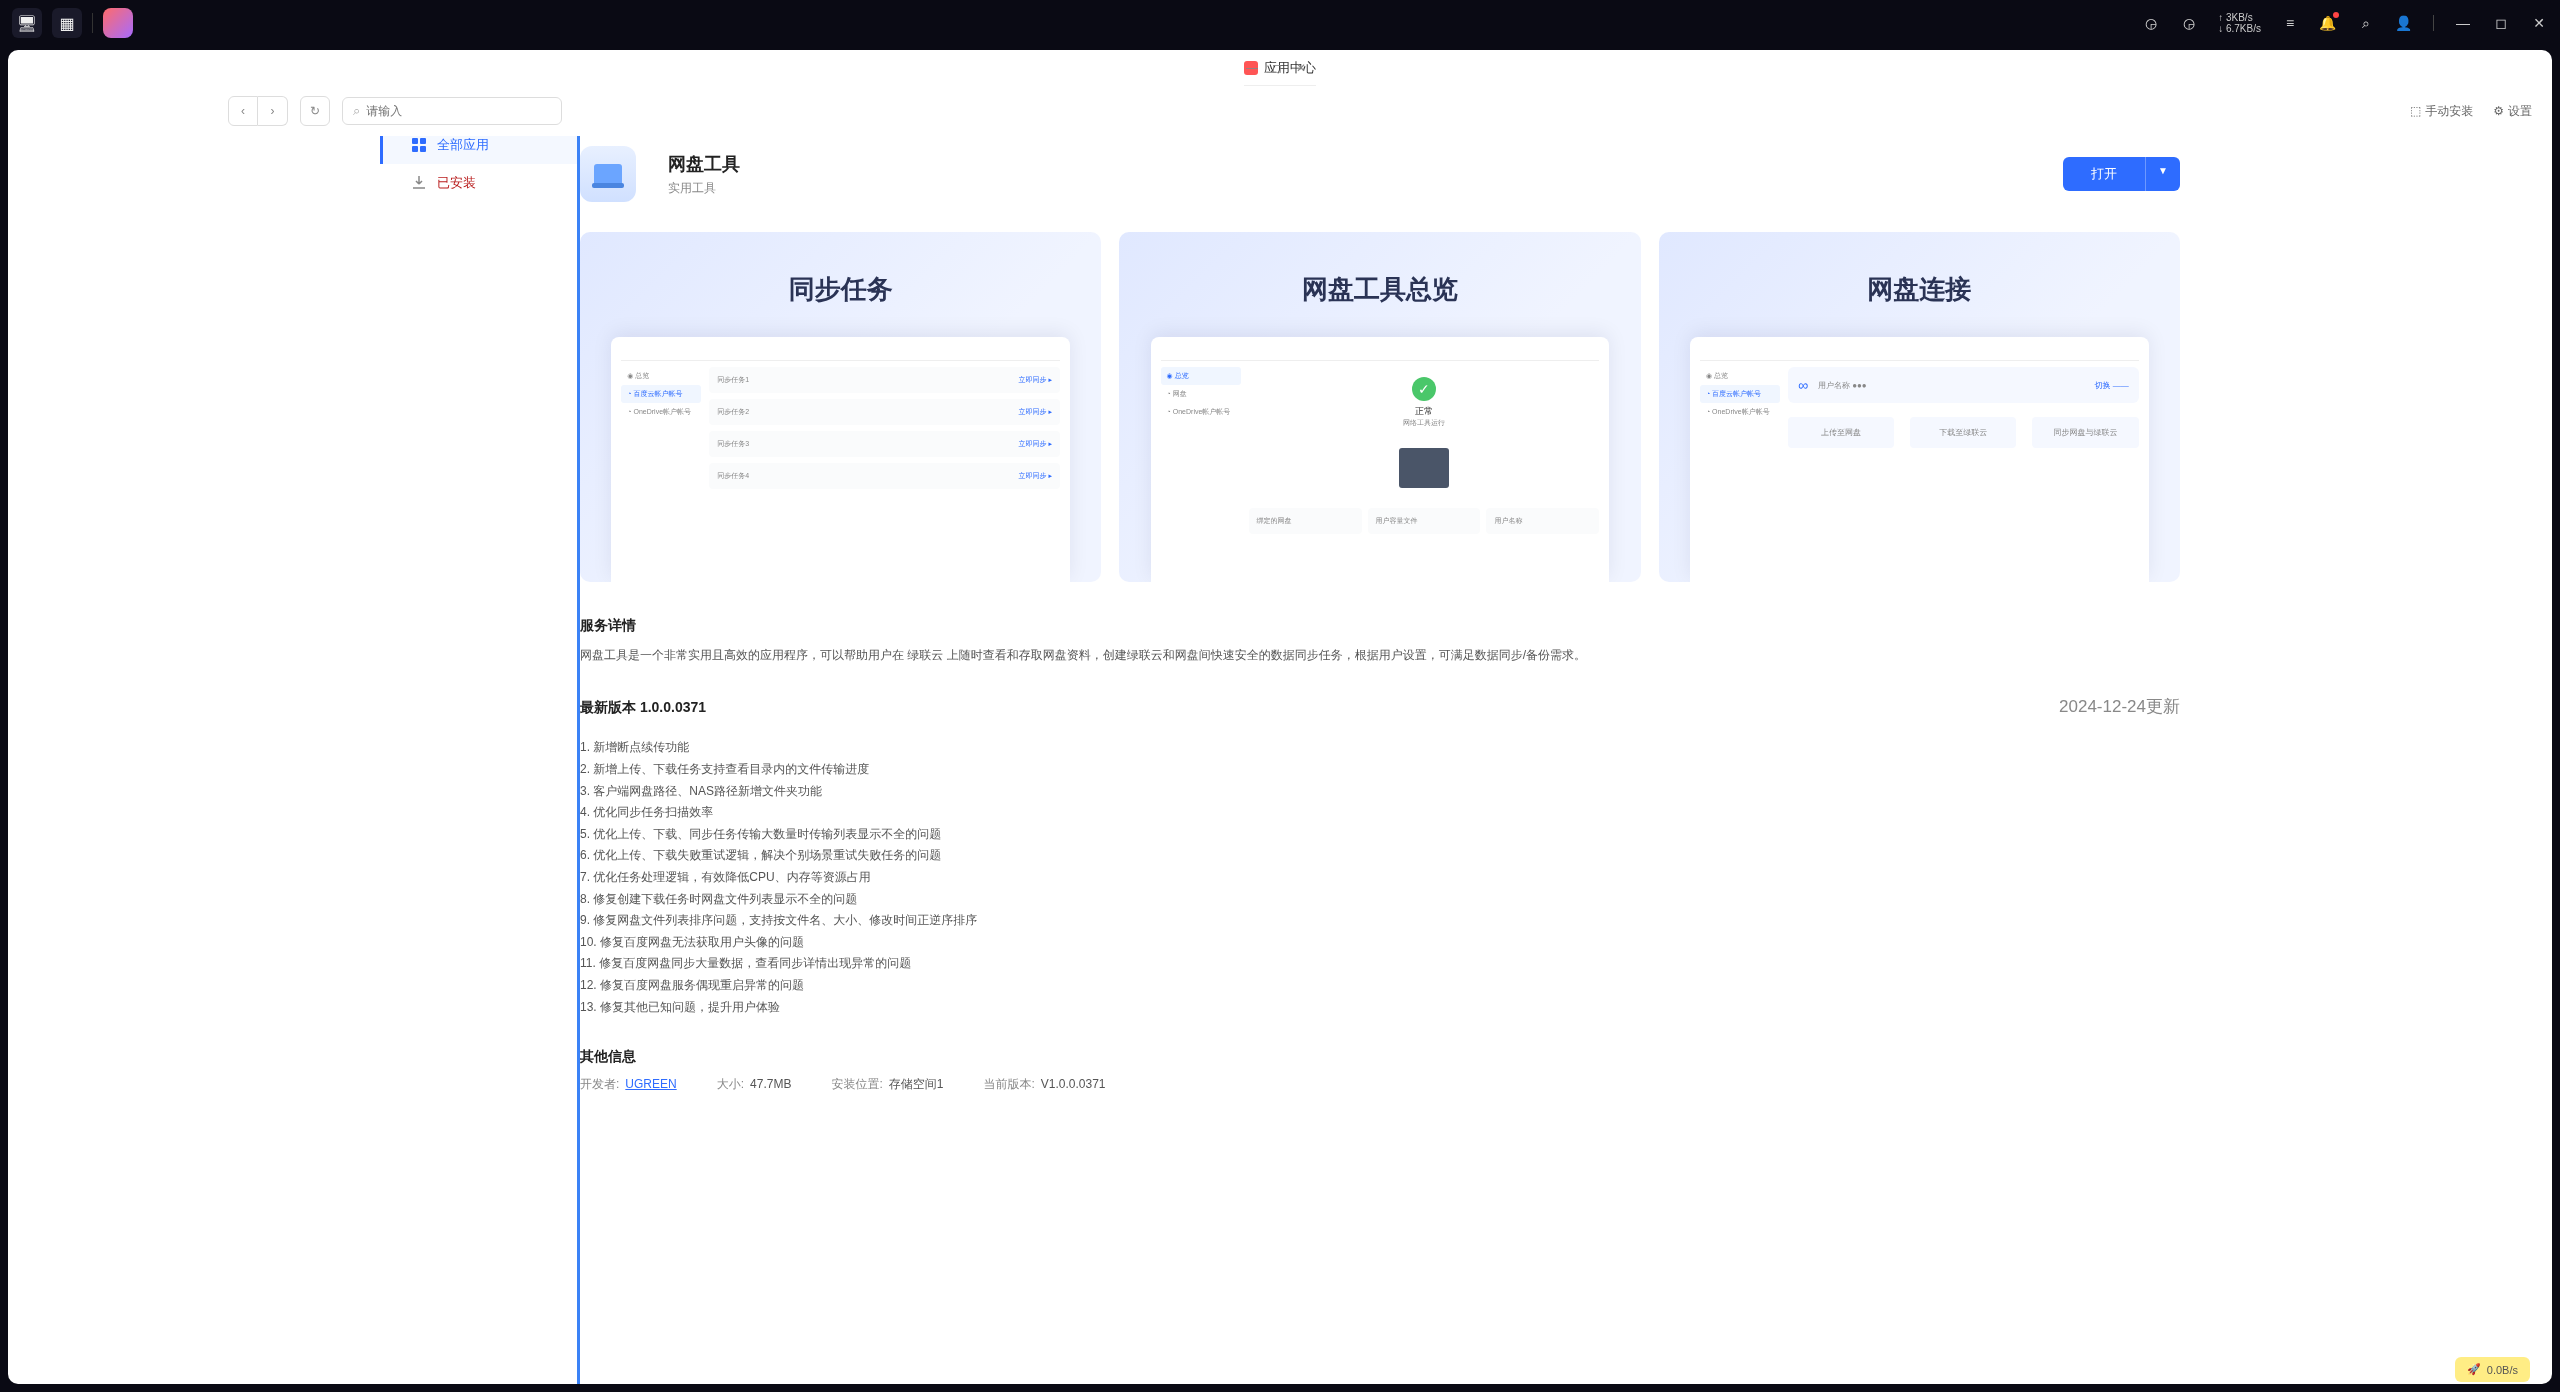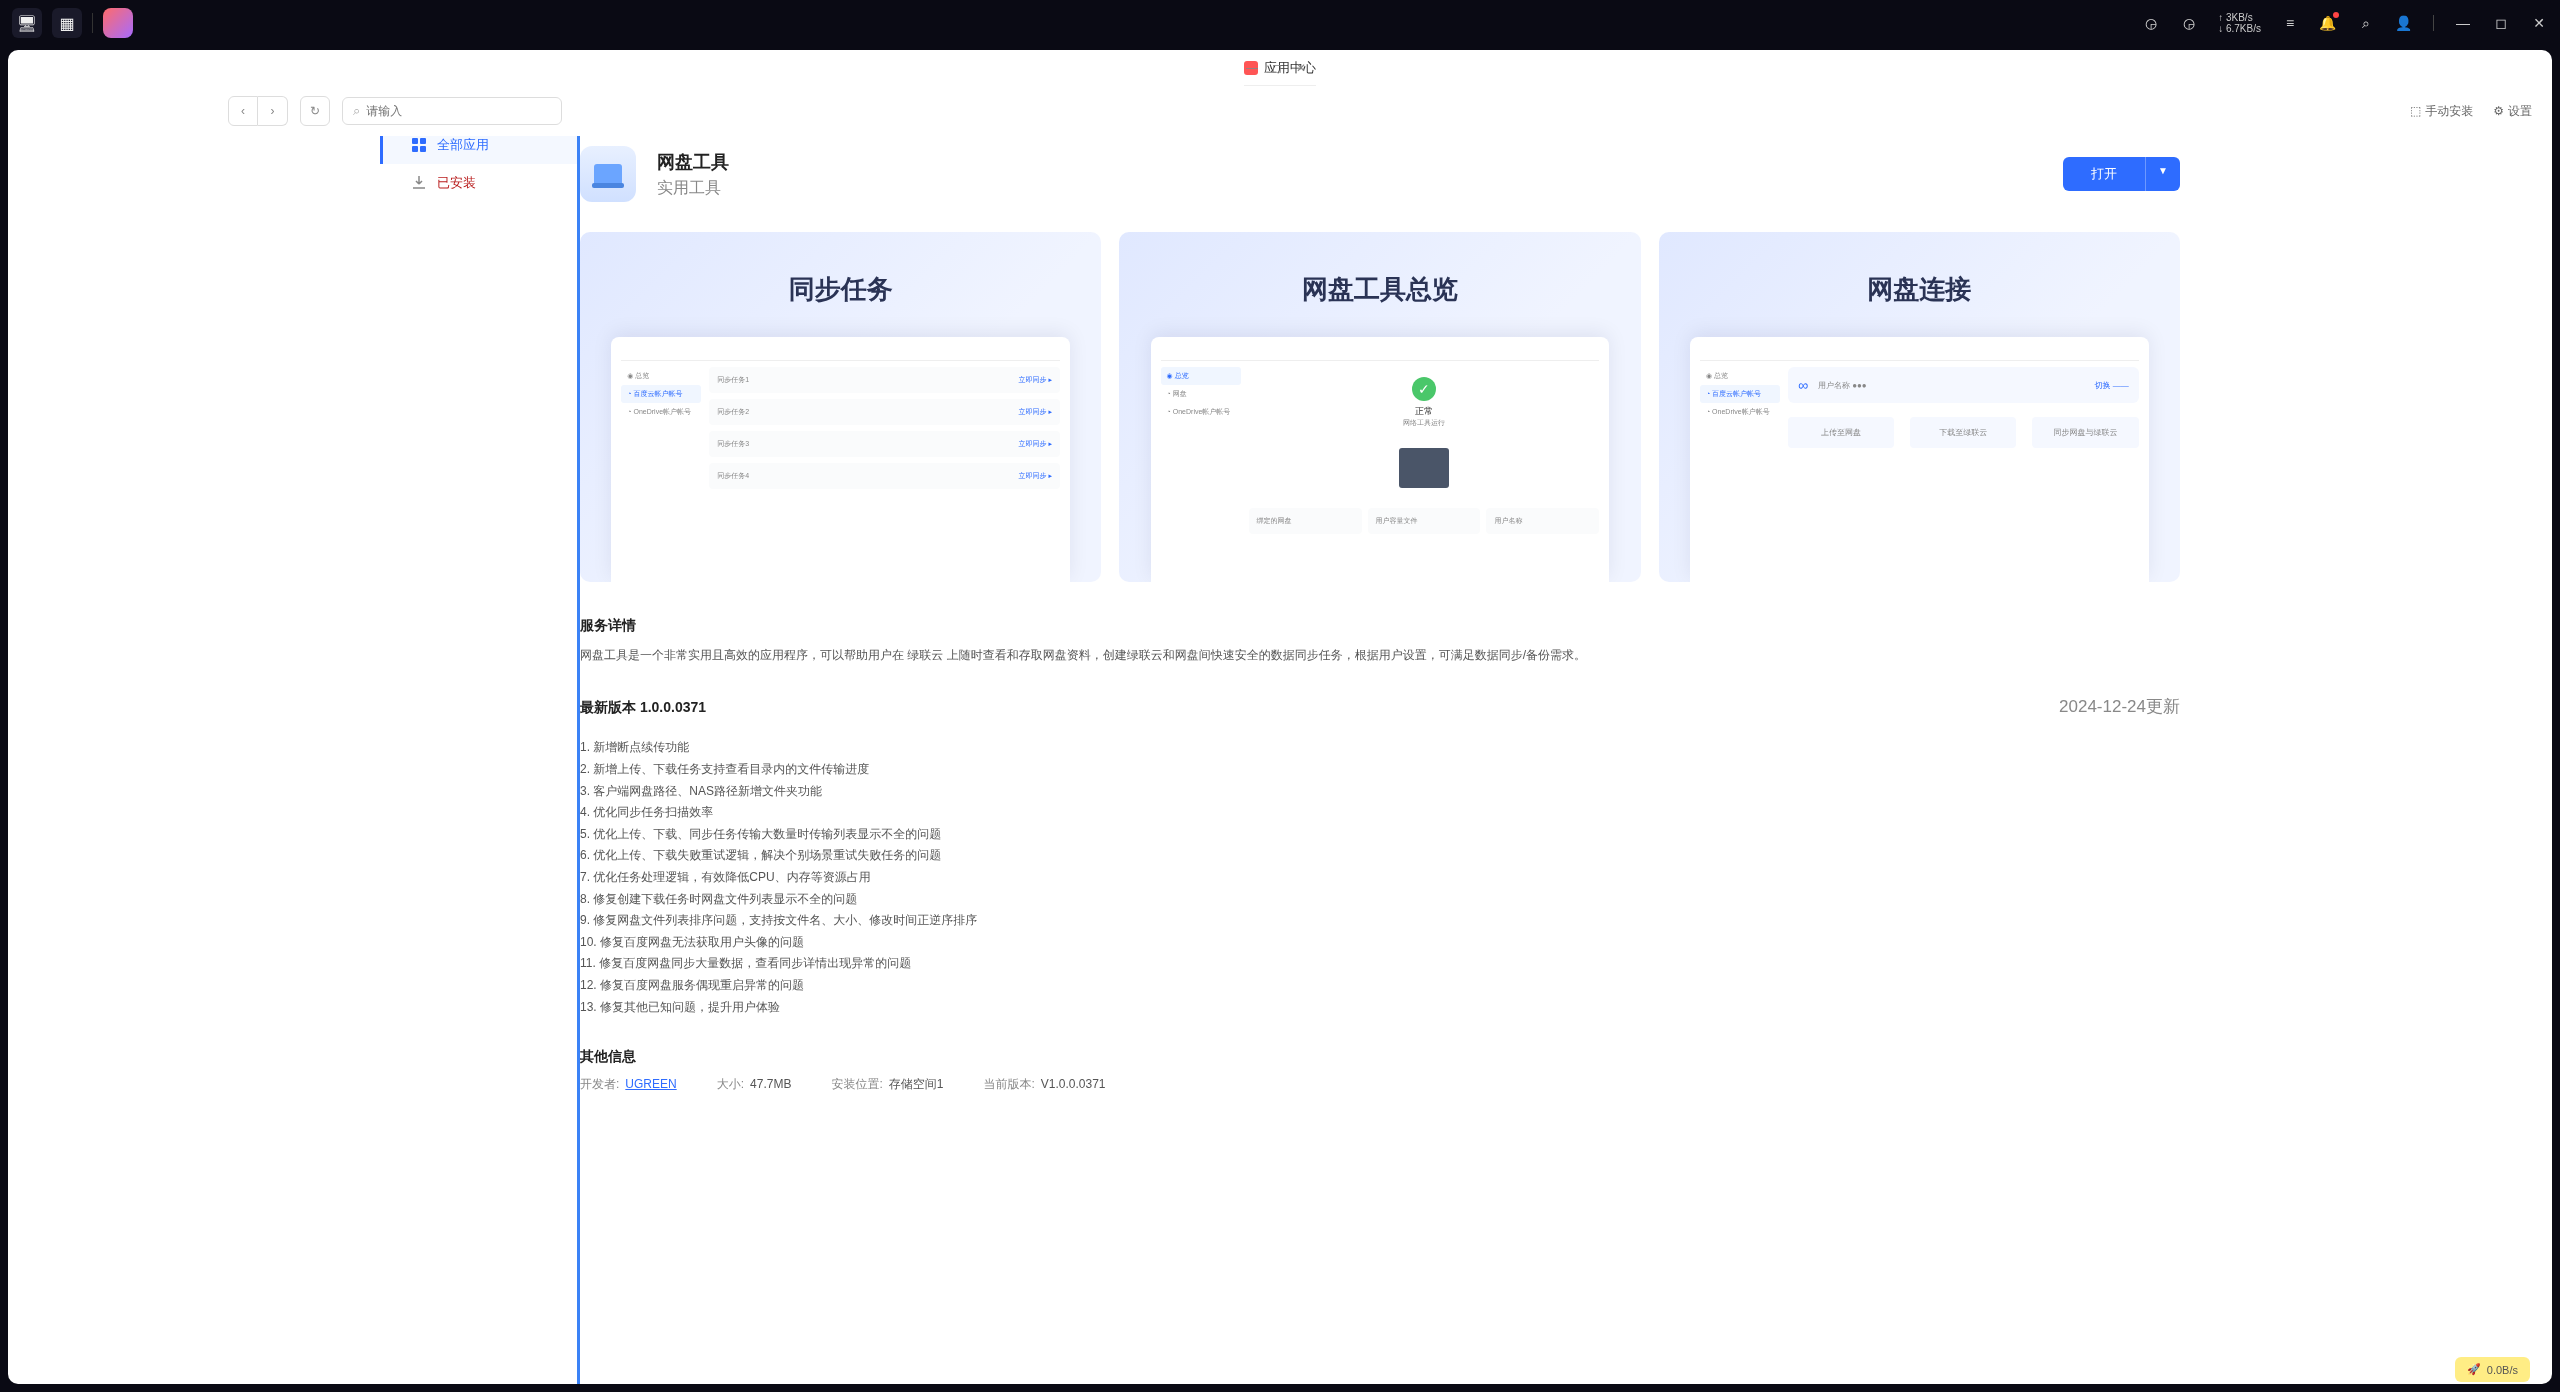--- a/index.html
+++ b/index.html
@@ -33,26 +33,26 @@
 .nav-group .nav-btn:first-child { border-radius: 6px 0 0 6px; }
 .nav-group .nav-btn:last-child { border-radius: 0 6px 6px 0; border-left: none; }
 .search { display: flex; align-items: center; border: 1px solid #ddd; border-radius: 6px; padding: 5px 10px; width: 220px; color: #aaa; gap: 6px; }
 .search input { border: none; outline: none; font-size: 12px; flex: 1; }
 .toolbar-right { margin-left: auto; display: flex; gap: 20px; }
 .tool-link { display: flex; align-items: center; gap: 4px; color: #666; font-size: 12px; cursor: pointer; }
 
 .content { padding: 60px 0 40px; overflow-y: auto; }
 .inner { width: 1600px; margin: 0 auto; }
 
-.app-header { display: flex; align-items: center; gap: 21px; margin-bottom: 30px; }
+.app-header { display: flex; align-items: center; gap: 32px; margin-bottom: 30px; }
 .app-icon { width: 56px; height: 56px; border-radius: 12px; background: linear-gradient(#e8f0ff,#d0e0ff); display: flex; align-items: center; justify-content: center; }
 .app-icon-inner { width: 28px; height: 20px; background: #6ba5ff; border-radius: 3px 3px 1px 1px; position: relative; }
 .app-icon-inner::after { content:''; position:absolute; bottom:-4px; left:-2px; right:-2px; height:5px; background:#4a85e0; border-radius:2px; }
 .app-titles h2 { font-size: 18px; font-weight: 600; color: #222; }
-.app-titles .cat { font-size: 16px; color: #888; margin-top: 4px; }
+.app-titles .cat { font-size: 12px; color: #888; margin-top: 4px; }
 .open-btn-group { margin-left: auto; display: flex; }
 .open-btn { background: #2e6cff; color: #fff; padding: 8px 28px; border-radius: 6px 0 0 6px; font-size: 13px; cursor: pointer; }
 .open-drop { background: #2e6cff; color: #fff; padding: 8px 12px; border-radius: 0 6px 6px 0; border-left: 1px solid rgba(255,255,255,.3); cursor: pointer; font-size: 10px; }
 
 .shots { display: flex; gap: 18px; margin-bottom: 35px; }
 .shot { flex: 1; height: 350px; border-radius: 10px; background: linear-gradient(135deg,#e0e8ff 0%,#f0f4ff 60%); display: flex; flex-direction: column; align-items: center; padding-top: 40px; overflow: hidden; }
 .shot h3 { font-size: 26px; font-weight: 700; color: #2a3355; margin-bottom: 30px; }
 .shot-win { width: 88%; height: 250px; background: #fff; border-radius: 8px 8px 0 0; box-shadow: 0 -4px 20px rgba(0,0,60,.08); padding: 10px; font-size: 8px; color: #888; }
 .mini-bar { height: 14px; border-bottom: 1px solid #eee; margin-bottom: 6px; }
 .mini-content { display: flex; gap: 8px; height: 100%; }

